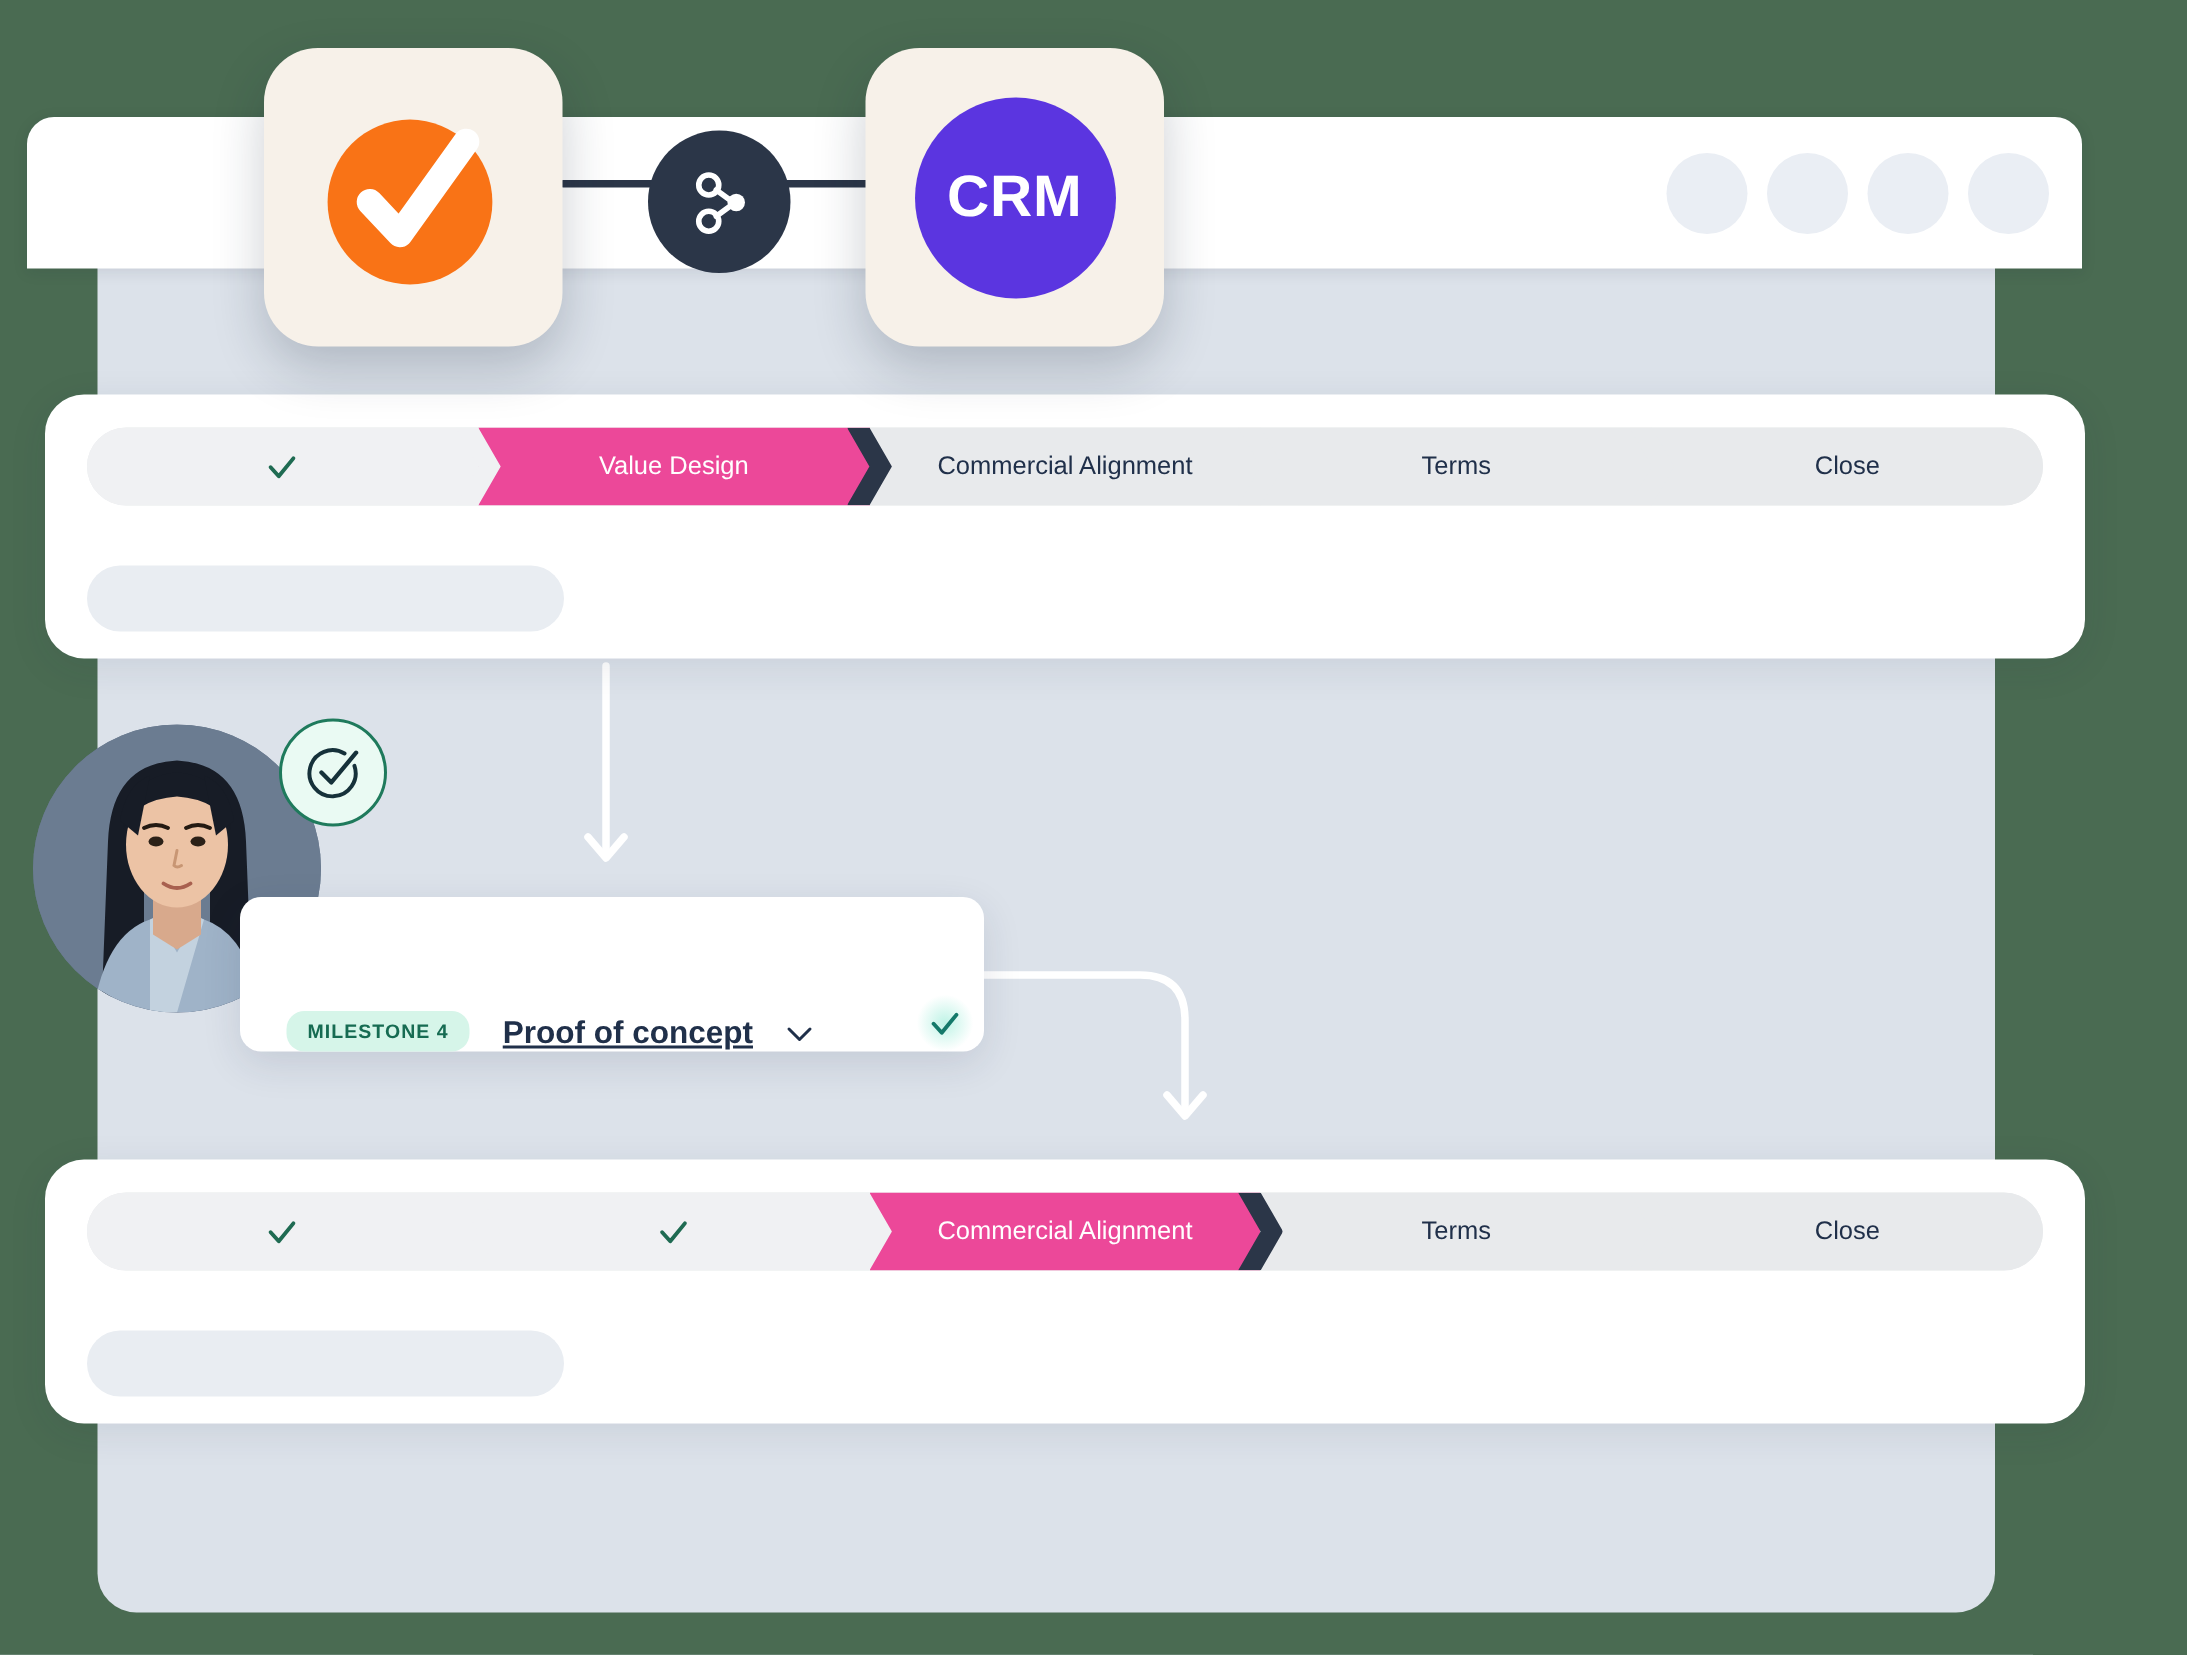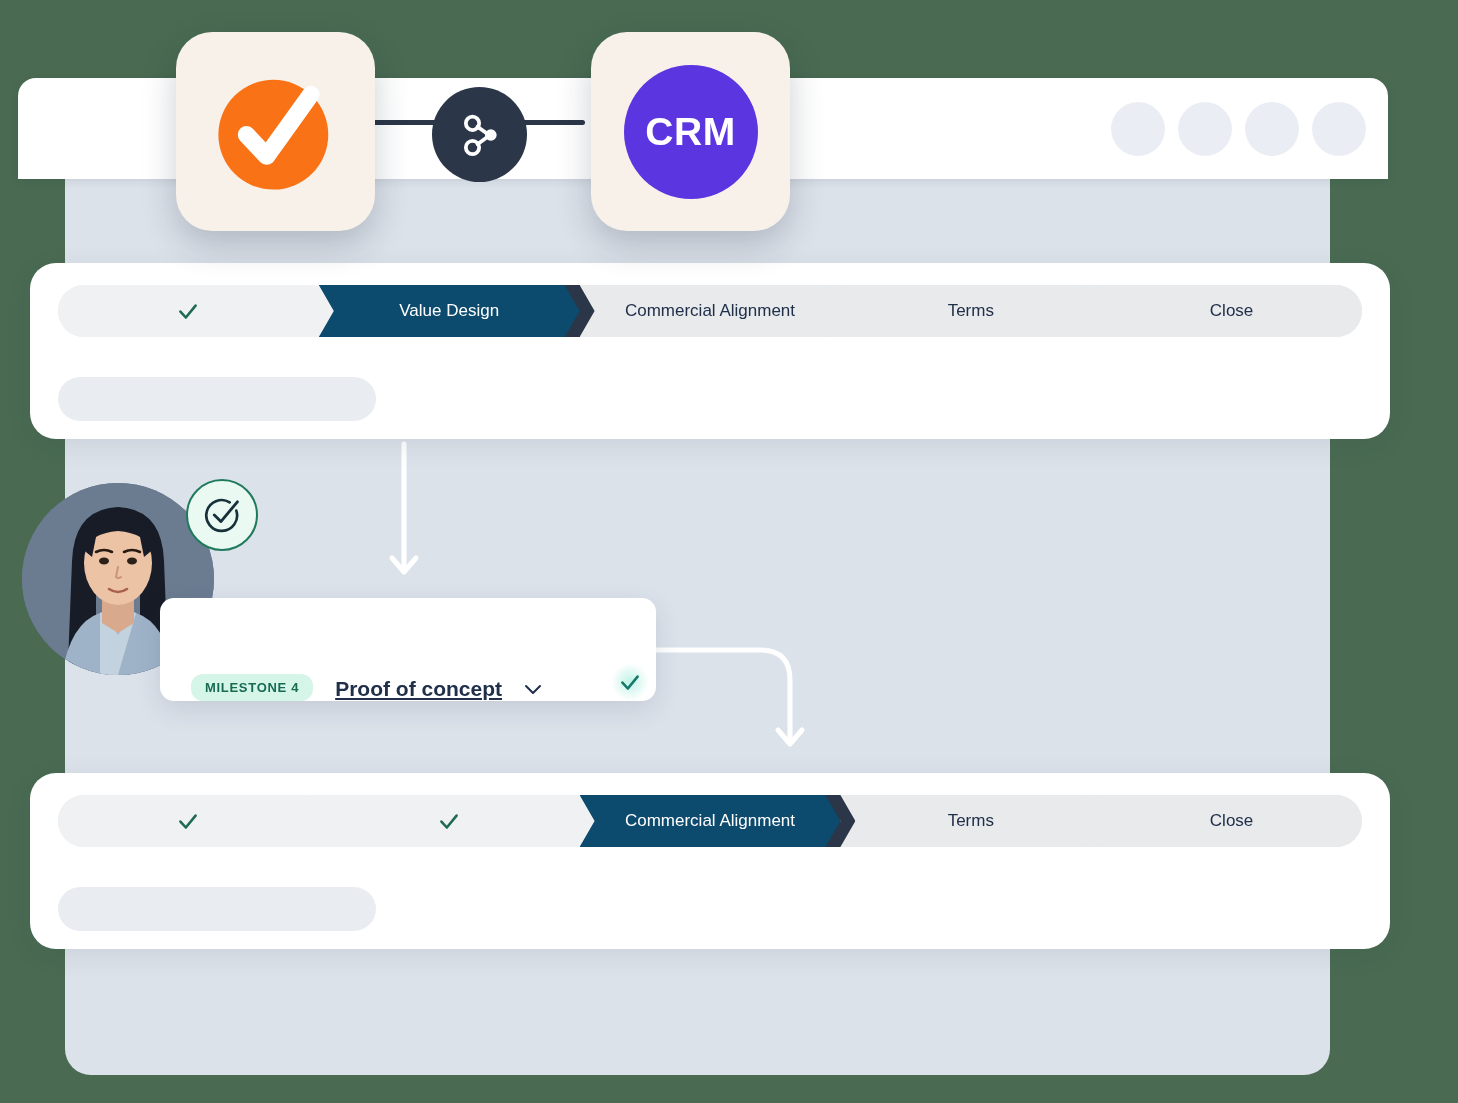--- a/index.html
+++ b/index.html
@@ -81,21 +81,21 @@
     width: 199px;
     height: 199px;
     background: #f7f1e9;
     border-radius: 36px;
     box-shadow: 0 14px 34px rgba(25,35,55,0.22);
     display: flex;
     align-items: center;
     justify-content: center;
   }
   .tile-left  { left: 0px; }
-  .tile-right { left: 415px; }
+  .tile-right { left: 401px; }
 
   .checkmark-logo { width: 134px; height: 134px; }
   .crm-badge {
     width: 134px; height: 134px;
     border-radius: 50%;
     background: #5b35e0;
     color: #ffffff;
     display: flex; align-items: center; justify-content: center;
     font-size: 39px;
     font-weight: bold;
@@ -142,21 +142,21 @@
     height: 52px;
     display: flex;
     align-items: center;
     justify-content: center;
     font-size: 17px;
     color: #20304a;
     background: #e8eaec;
   }
   .step.done { background: #f0f1f3; }
   .step.active {
-    background: #0c4a6e;
+    background: #ec4899;
     color: #ffffff;
   }
   
   .step::after {
     content: "";
     position: absolute;
     right: -15px;
     top: 0;
     width: 30px;
     height: 52px;

